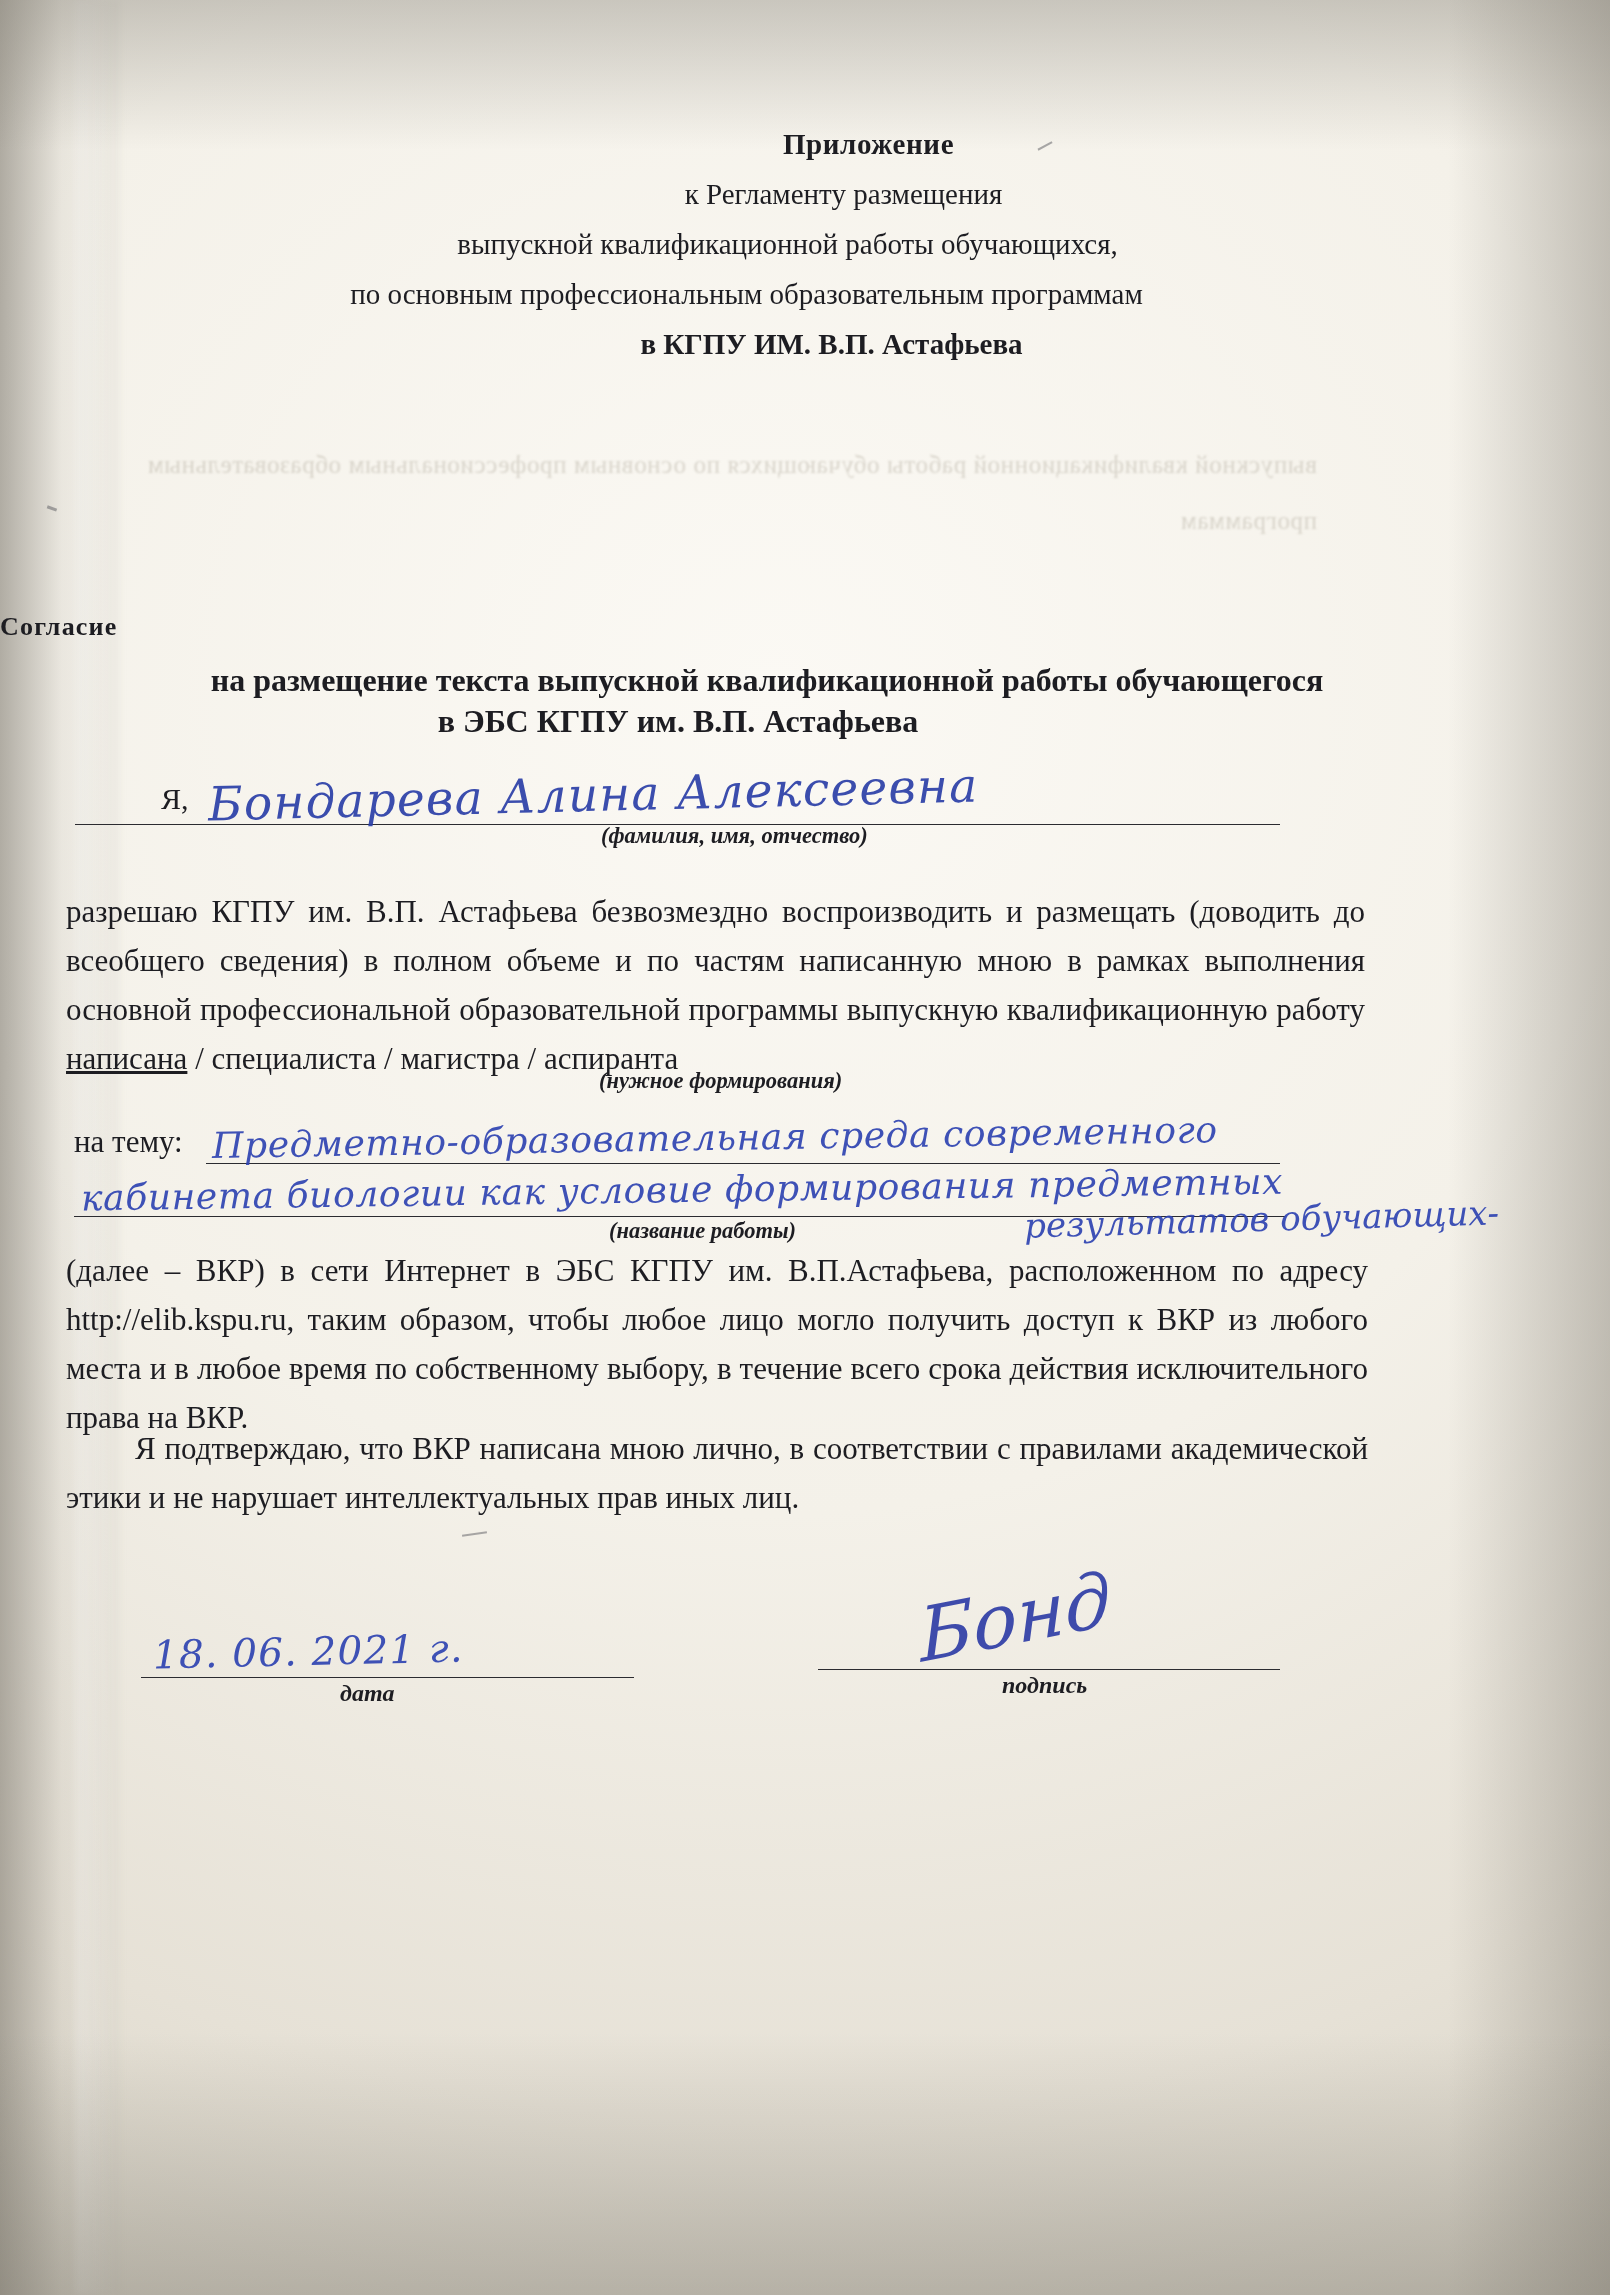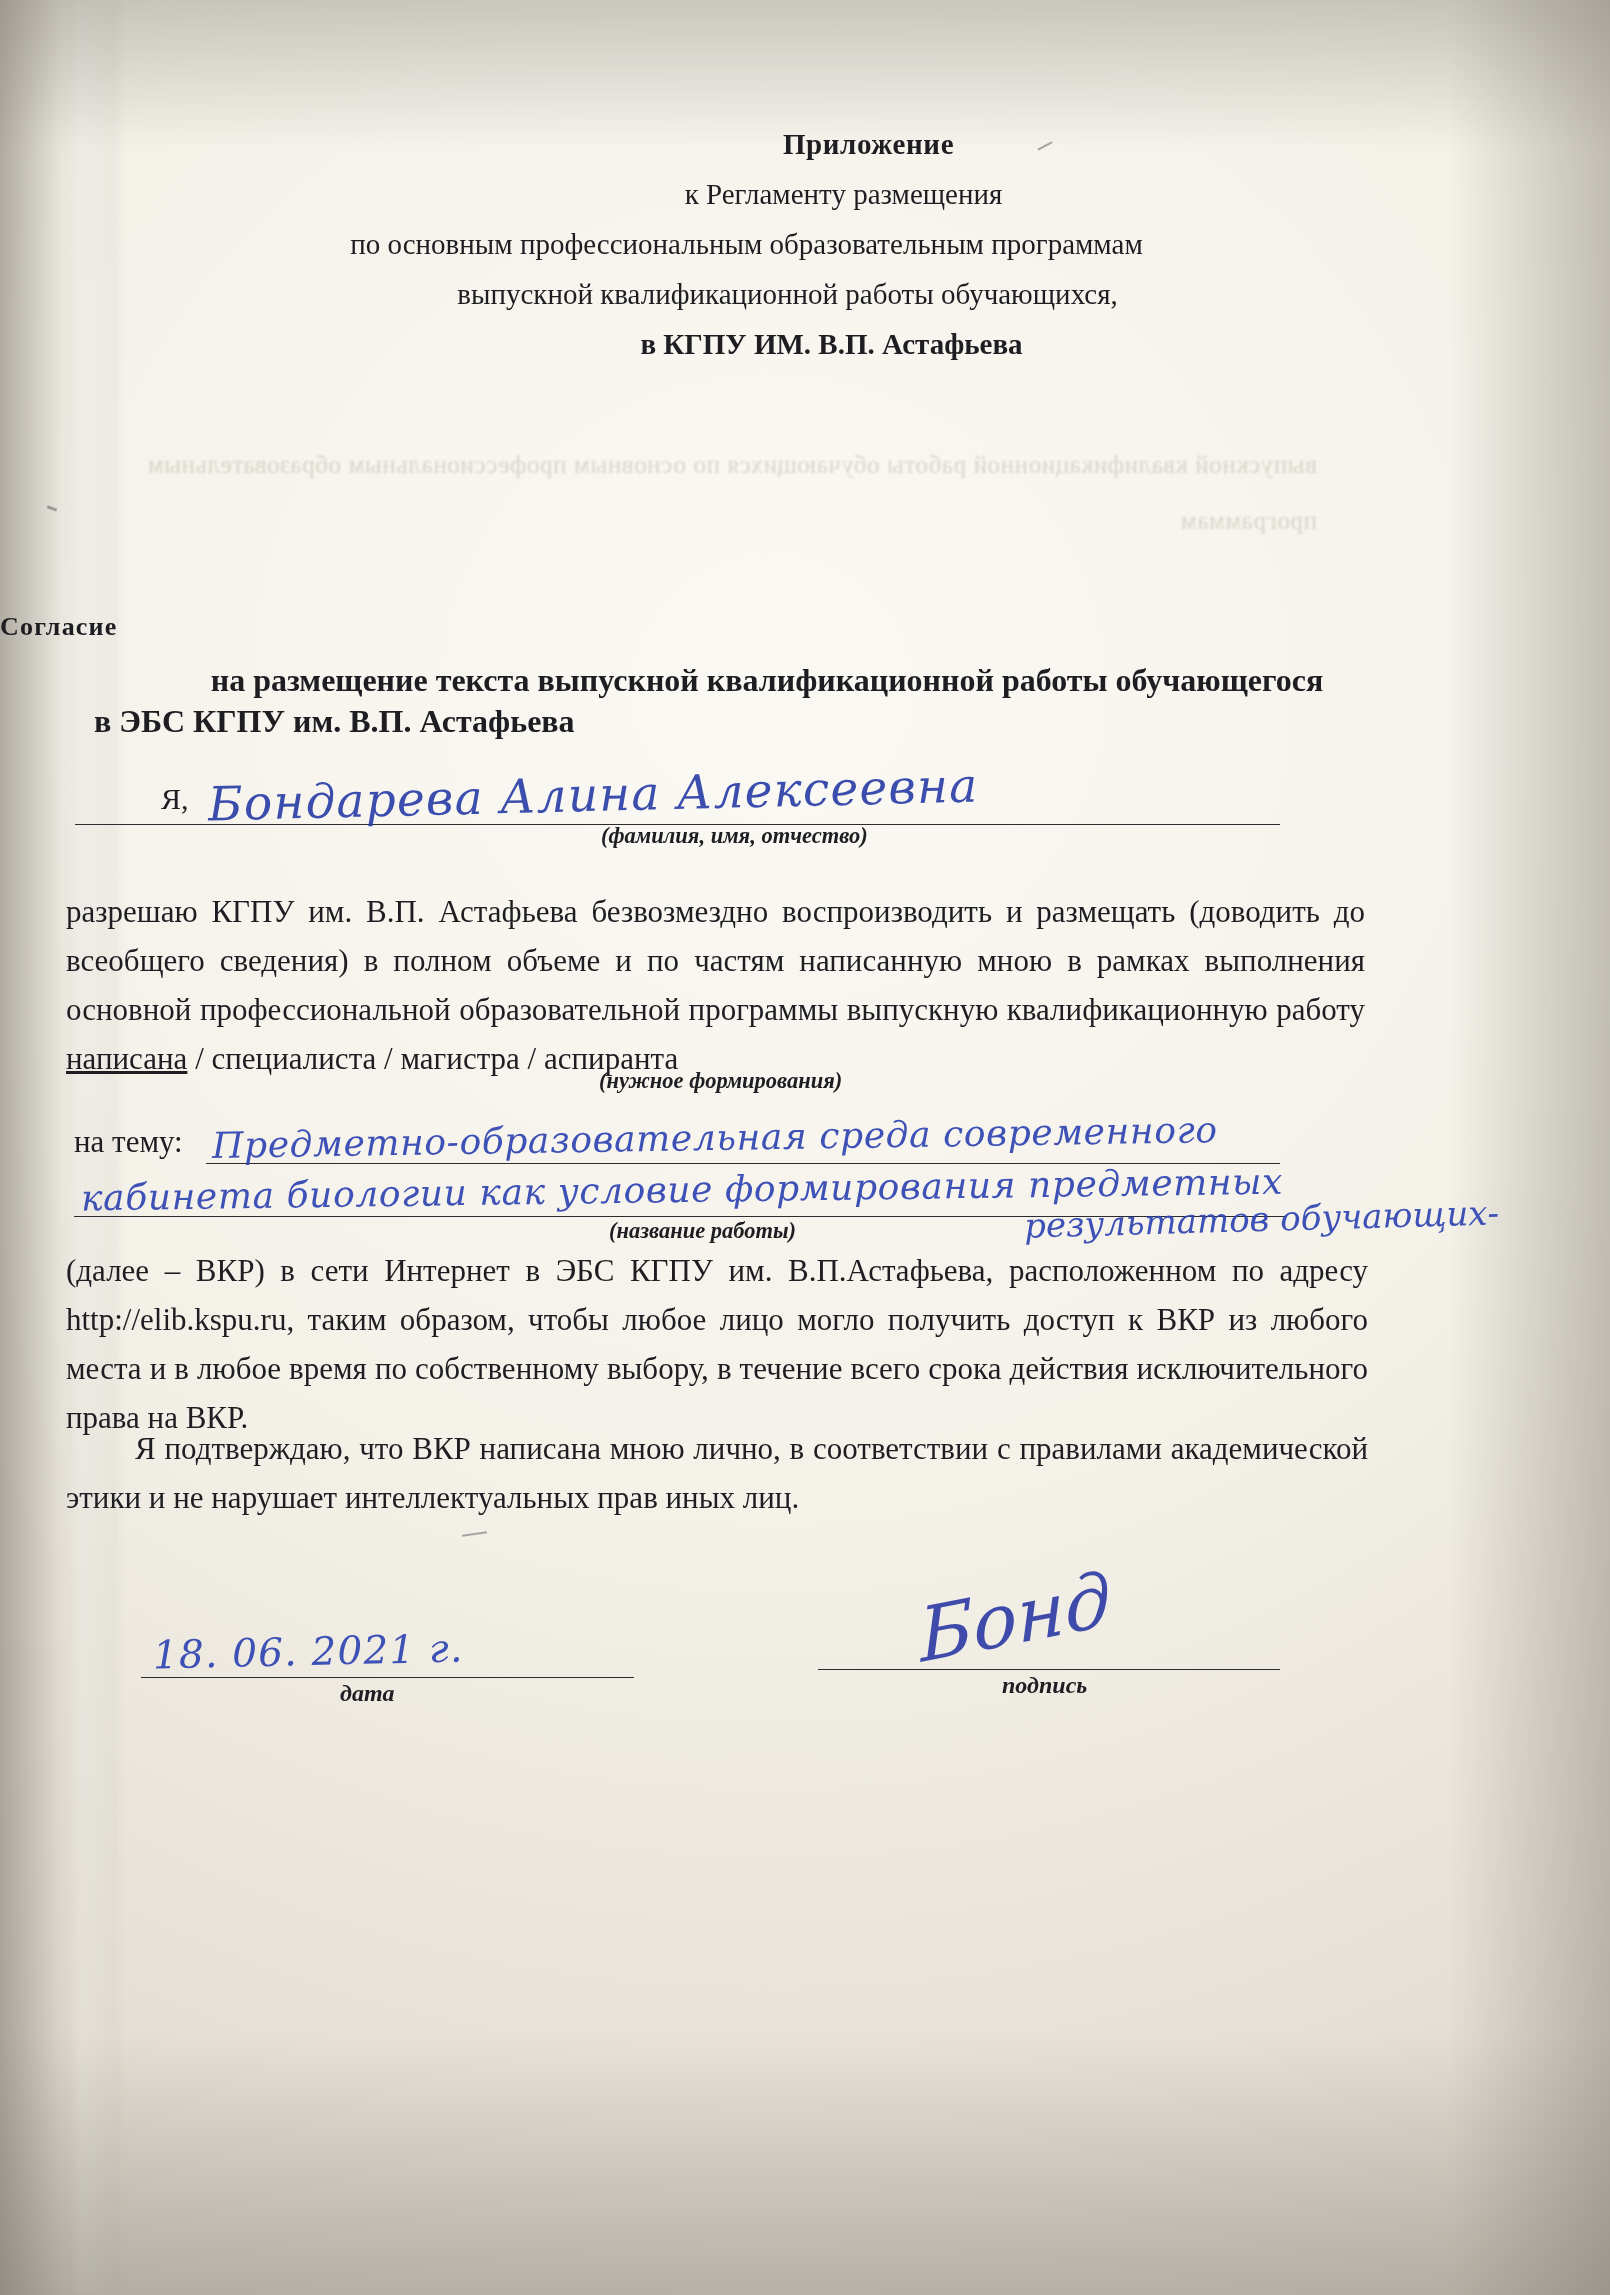--- a/index.html
+++ b/index.html
@@ -107,21 +107,21 @@
     text-align: center;
     font-size: 32px;
     font-weight: bold;
     line-height: 49px;
   }
   .title-3 {
     position: absolute;
     top: 703px;
     left: 94px;
     width: 1168px;
-    text-align: left;
+    text-align: center;
     font-size: 32px;
     font-weight: bold;
   }
 
   
   .ya-label {
     position: absolute;
     left: 161px;
     top: 782px;
     font-size: 30px;
@@ -341,22 +341,22 @@
   <div class="paper-shade-right"></div>
   <div class="paper-shade-bottom"></div>
 
   <div class="showthrough">выпускной квалификационной работы обучающихся по основным профессиональным образовательным программам</div>
 
   <div class="content">
 
     <div class="hdr">
       <span class="ln l1">Приложение</span>
       <span class="ln l2">к Регламенту  размещения</span>
+      <span class="ln l3">выпускной квалификационной работы обучающихся,</span>
       <span class="ln l4">по основным профессиональным образовательным программам</span>
-      <span class="ln l3">выпускной квалификационной работы обучающихся,</span>
       <span class="ln l5">в КГПУ ИМ. В.П. Астафьева</span>
     </div>
 
     <div class="title-1">Согласие</div>
     <div class="title-2">на размещение текста выпускной квалификационной работы обучающегося</div>
     <div class="title-3">в ЭБС КГПУ им. В.П. Астафьева</div>
 
     <div class="ya-label">Я,</div>
     <div class="name-rule"></div>
     <div class="name-hand">Бондарева Алина Алексеевна</div>

